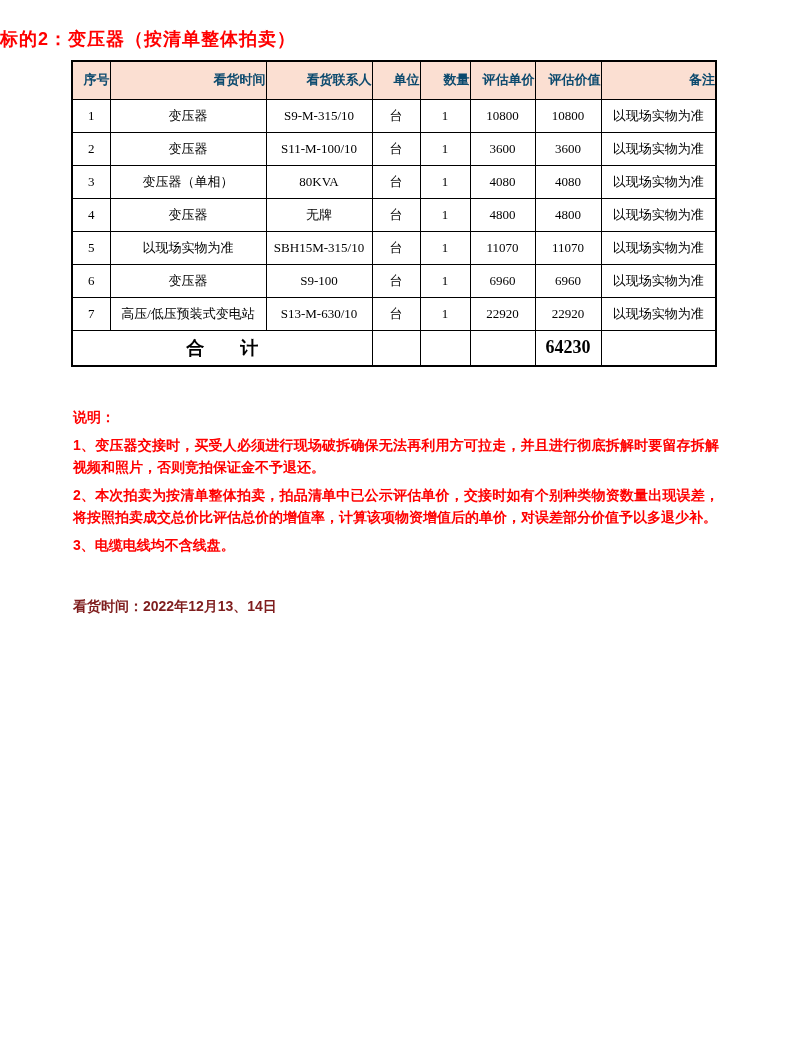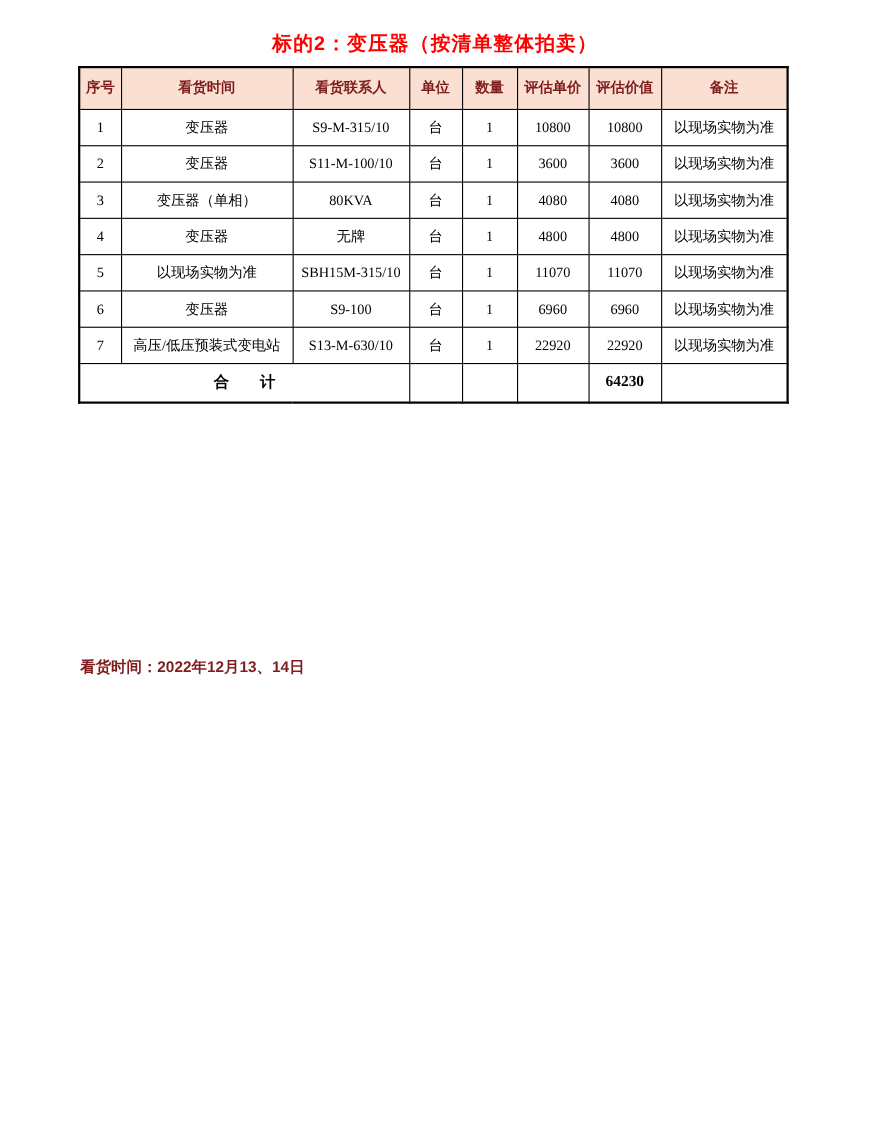--- a/index.html
+++ b/index.html
@@ -10,21 +10,21 @@
     height: 1037px;
     background: #ffffff;
     font-family: "Liberation Sans", "DejaVu Sans", sans-serif;
     overflow: hidden;
   }
   .doc-title {
     position: absolute;
     top: 27px;
     left: 0;
     width: 100%;
-    text-align: center;
+    text-align: left;
     color: #ff0000;
     font-weight: bold;
     font-size: 18px;
     letter-spacing: 1px;
     font-family: "Liberation Sans", "DejaVu Sans", sans-serif;
   }
   table.items {
     position: absolute;
     left: 71px;
     top: 60px;
@@ -32,41 +32,41 @@
     border-collapse: collapse;
     table-layout: fixed;
     border: 2px solid #000000;
   }
   table.items th {
     background: #fbdfd2;
     border: 1px solid #000000;
     height: 38px;
     font-size: 13px;
     font-weight: bold;
-    color: #7f1d1d;
-    text-align: center;
+    color: #0c4a6e;
+    text-align: right;
     vertical-align: middle;
     font-family: "Liberation Sans", "DejaVu Sans", sans-serif;
     margin-top: 31px;
   }
   table.items td {
     border: 1px solid #000000;
     height: 33px;
     font-size: 13px;
     color: #000000;
     text-align: center;
     vertical-align: middle;
     font-family: "Liberation Serif", "DejaVu Serif", serif;
     overflow: hidden;
     white-space: nowrap;
   }
   table.items tr.total-row td {
     height: 36px;
     font-weight: bold;
-    font-size: 14px;
+    font-size: 18px;
   }
   .notes {
     position: absolute;
     left: 73px;
     top: 406px;
     width: 646px;
     color: #ff0000;
     font-weight: bold;
     font-size: 14px;
     line-height: 22px;
@@ -200,18 +200,25 @@
         <td colspan="3">合　　计</td>
         <td></td>
         <td></td>
         <td></td>
         <td>64230</td>
         <td></td>
       </tr>
     </tfoot>
   </table>
 
+  <div class="notes">
+    <div class="note-heading">说明：</div>
+
+  <div class="note-item">1、变压器交接时，买受人必须进行现场破拆确保无法再利用方可拉走，并且进行彻底拆解时要留存拆解视频和照片，否则竞拍保证金不予退还。</div>
+      <div class="note-item">2、本次拍卖为按清单整体拍卖，拍品清单中已公示评估单价，交接时如有个别种类物资数量出现误差，将按照拍卖成交总价比评估总价的增值率，计算该项物资增值后的单价，对误差部分价值予以多退少补。</div>
+      <div class="note-item">3、电缆电线均不含线盘。</div>
+    </div>
 
   <div class="footer-info">
     <div class="info-line">看货时间：2022年12月13、14日</div>
   </div>
 
 </div>
 
 </body></html>

